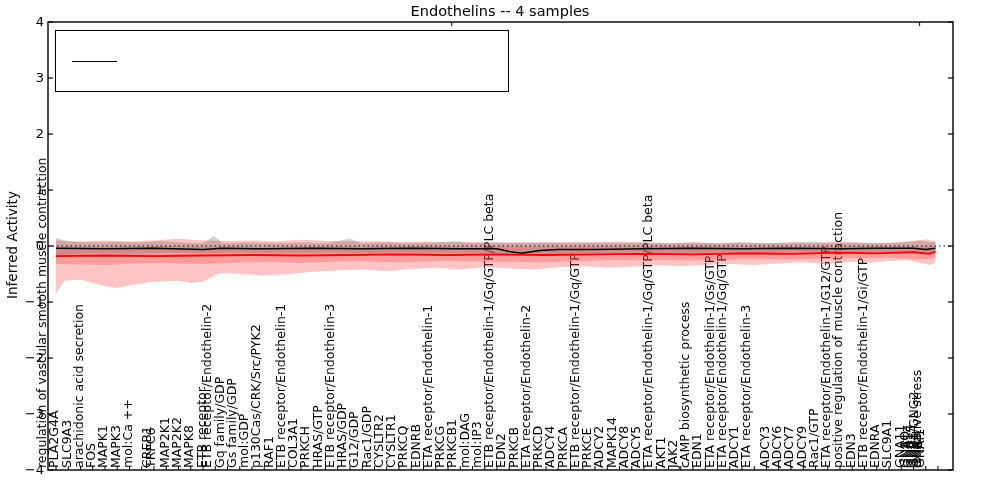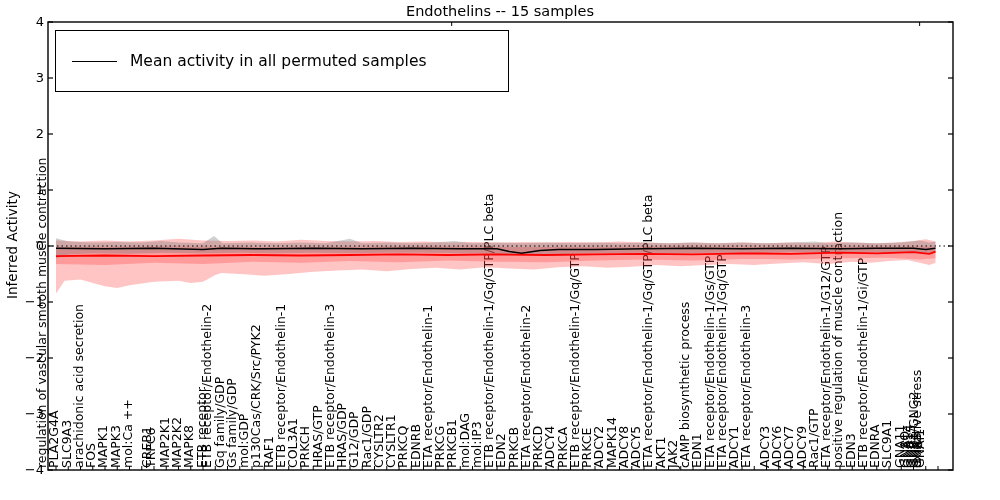--- a/index.html
+++ b/index.html
@@ -17,21 +17,21 @@
   #legend{position:absolute;left:55px;top:30px;width:452px;height:60px;background:#fff;
           border:1.8px solid #000;z-index:3;display:flex;flex-direction:column;justify-content:center;}
   .legend-row{display:flex;align-items:center;height:30px;padding-left:16px;}
   .legend-line{width:45px;height:0;border-top-style:solid;border-top-width:1.8px;margin-right:13px;flex:none;}
   .legend-label{font-size:15.5px;white-space:nowrap;}
 </style>
 </head>
 <body>
 
 <div id="figure">
-  <div id="title">Endothelins -- 15 samples</div>
+  <div id="title">Endothelins -- 4 samples</div>
   <div id="ylabel">Inferred Activity</div>
   <div id="labels-layer">
       <div class="ytick" style="left: 10px; top: 14px;">4</div>
       <div class="ytick" style="left: 10px; top: 70px;">3</div>
       <div class="ytick" style="left: 10px; top: 126px;">2</div>
       <div class="ytick" style="left: 10px; top: 182px;">1</div>
       <div class="ytick" style="left: 10px; top: 238px;">0</div>
       <div class="ytick" style="left: 10px; top: 294px;">−1</div>
       <div class="ytick" style="left: 10px; top: 350px;">−2</div>
       <div class="ytick" style="left: 10px; top: 406px;">−3</div>
@@ -213,16 +213,15 @@
       <line x1="48" y1="358" x2="53" y2="358" stroke="#000" stroke-width="1.2"></line>
       <line x1="953" y1="358" x2="948" y2="358" stroke="#000" stroke-width="1.2"></line>
       <line x1="48" y1="414" x2="53" y2="414" stroke="#000" stroke-width="1.2"></line>
       <line x1="953" y1="414" x2="948" y2="414" stroke="#000" stroke-width="1.2"></line>
       <line x1="48" y1="470" x2="53" y2="470" stroke="#000" stroke-width="1.2"></line>
       <line x1="953" y1="470" x2="948" y2="470" stroke="#000" stroke-width="1.2"></line>
     </svg>
   <div id="legend">
     <div class="legend-row">
       <span class="legend-line" id="leg-line-0" style="border-top-color: rgb(0, 0, 0);"></span>
-      <span class="legend-label">Mean activity in all permuted samples</span>
     </div>
   </div>
 </div>
 
 </body></html>

